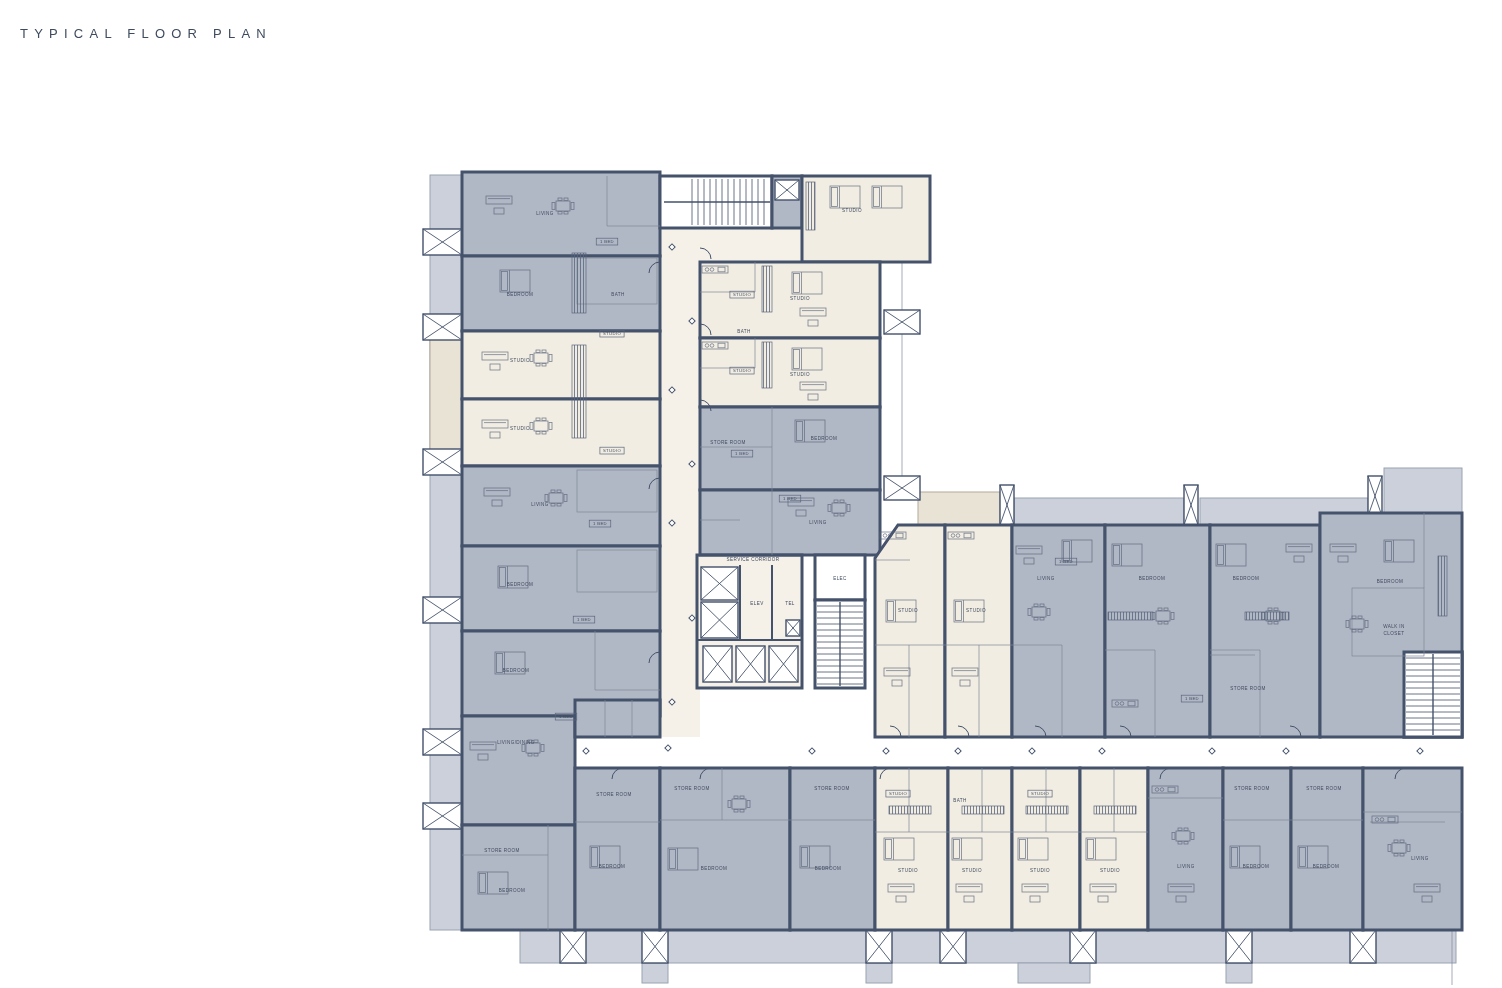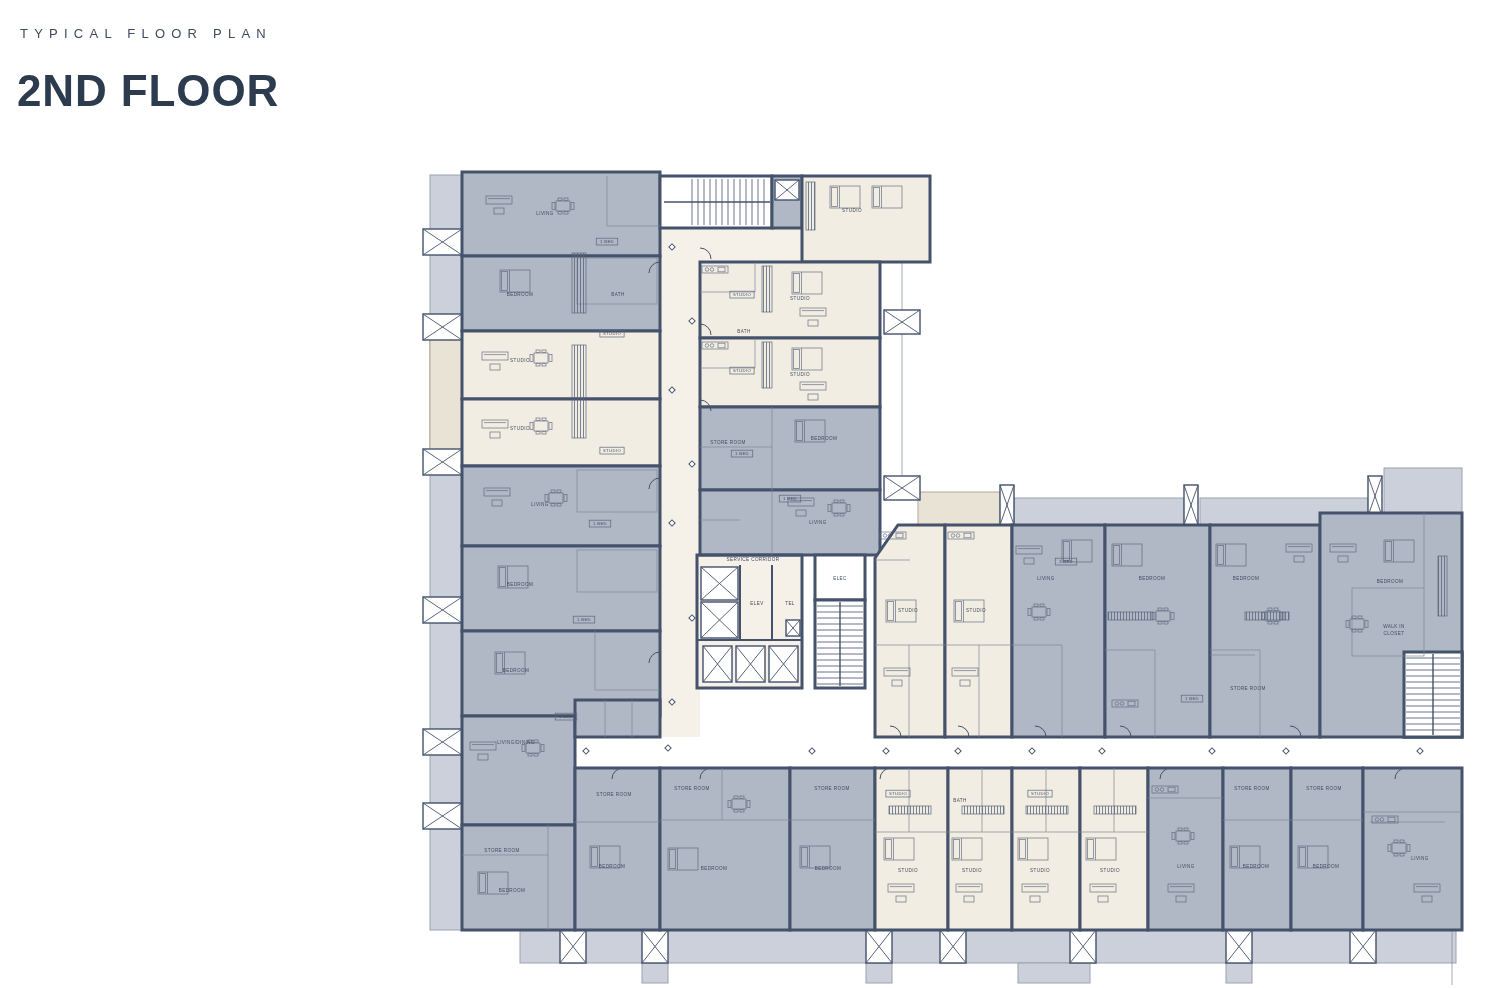--- a/index.html
+++ b/index.html
@@ -29,21 +29,20 @@
   .lbl{fill:#404c60;font-size:4.6px;letter-spacing:.4px;text-anchor:middle;
     font-family:"Liberation Sans", sans-serif;}
   .tagbox{fill:none;stroke:#5a667c;stroke-width:.7;}
   .tagtxt{font-size:4.2px;}
 </style>
 </head>
 <body>
 
 <div class="stage">
   <div class="eyebrow">TYPICAL FLOOR PLAN</div>
-  <div class="big-title">2ND FLOOR</div>
 
   <svg viewBox="0 0 1502 988" width="1502" height="988">
     <defs>
       <pattern id="hatch" width="3" height="4" patternUnits="userSpaceOnUse">
         <line x1="1.5" y1="0" x2="1.5" y2="4" stroke="#5a667c" stroke-width="0.8"></line>
       </pattern>
       <g id="xb-b">
           <rect class="xbox" width="26" height="33"></rect>
           <path class="xln" d="M0 0L26 33M26 0L0 33"></path>
         </g>

